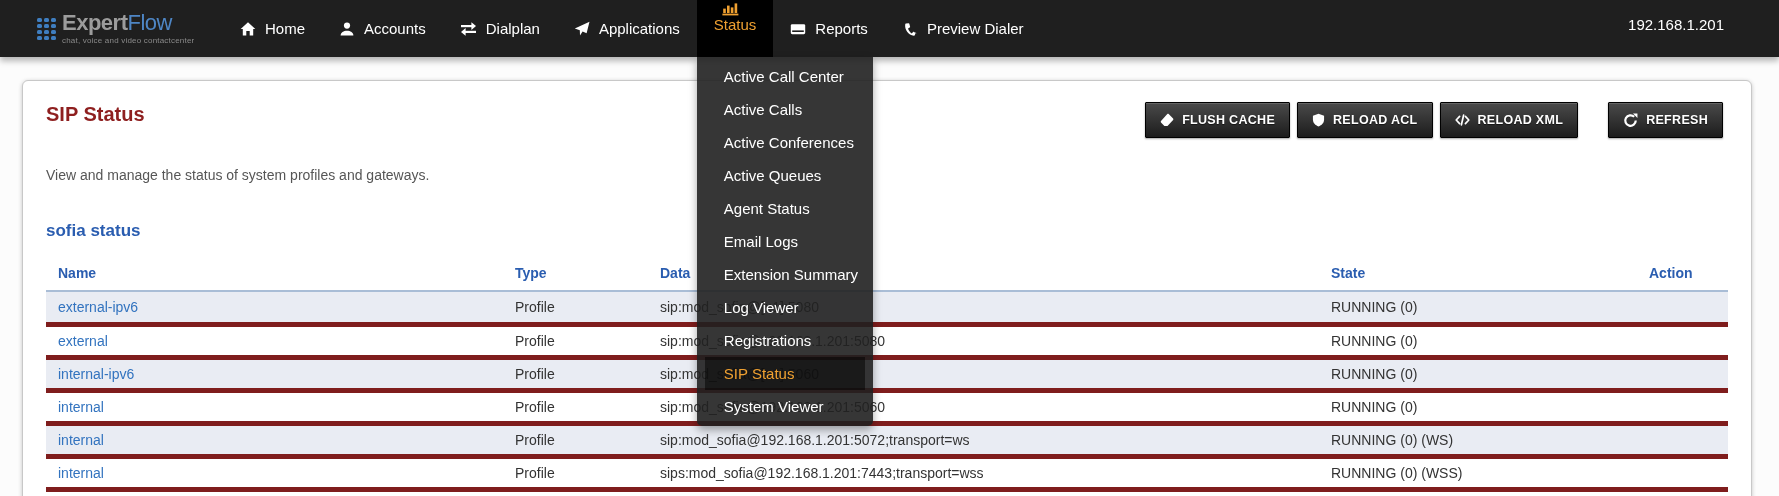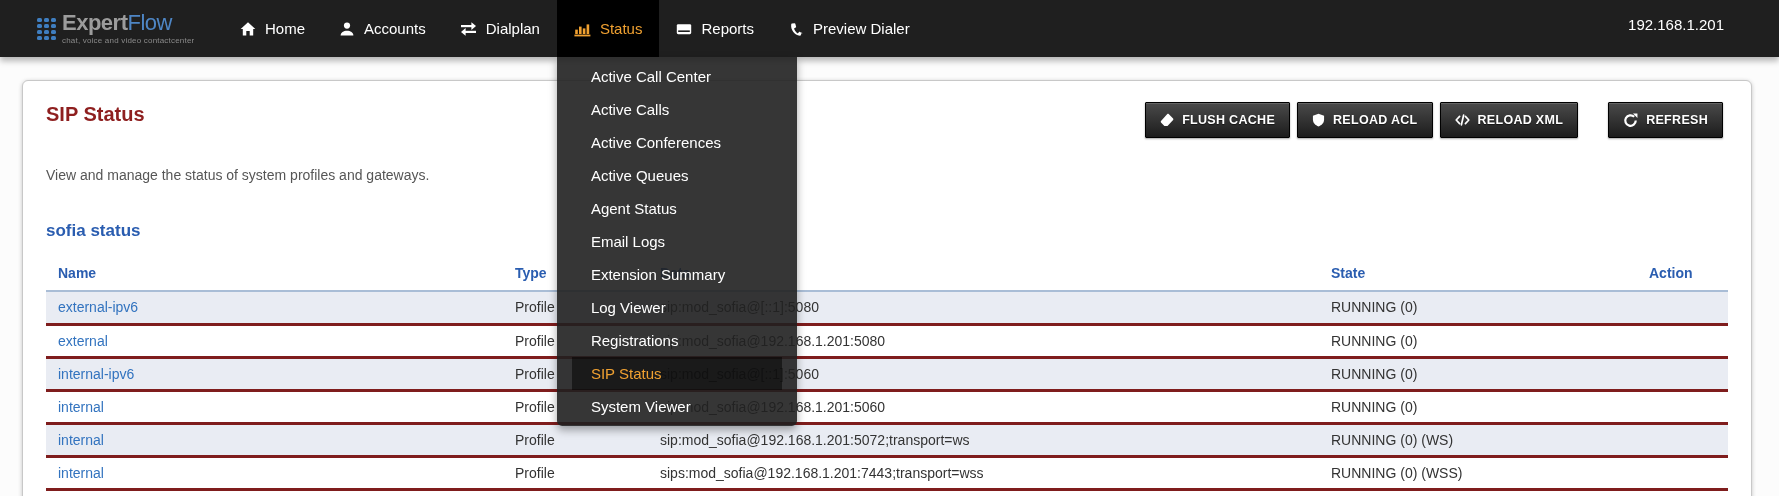--- a/index.html
+++ b/index.html
@@ -14,27 +14,27 @@
   .logo-dots span { width:5px; height:4px; border-radius:1.5px; background:#3f7ec0; display:block; }
   .logo-text { line-height:1; }
   .brand { font-size:22px; font-weight:bold; color:#9c9c9c; letter-spacing:-0.5px; }
   .brand-flow { font-weight:normal; color:#4e86c5; }
   .tagline { font-size:8px; color:#8a8a8a; margin-top:3px; letter-spacing:0.2px; }
 
   .nav-list { display:flex; align-items:stretch; height:57px; list-style:none; margin-left:26px; }
   .nav-item { display:flex; align-items:center; padding:0 17px; color:#fff; font-size:15px;
               cursor:pointer; white-space:nowrap; }
   .nav-item .ni { margin-right:9px; display:flex; align-items:center; }
-  .nav-item.active { background:#000; color:#f0a131; position:relative; }
+  .nav-item.active { background:#000; color:#f0a131; position:relative;flex-direction:column; }
   .server-ip { position:absolute; right:55px; top:0; height:48px; display:flex; align-items:center;
                color:#fff; font-size:15px; }
 
   
-  .dropdown { position:absolute; left:0; top:57px; width:240px; background:rgba(32,32,32,0.90);
-              padding:3px 15px; border-radius:0 0 5px 5px; box-shadow:0 4px 8px rgba(0,0,0,.35);
+  .dropdown { position:absolute; left:0; top:57px; width:176px; background:rgba(32,32,32,0.90);
+              padding:3px 8px; border-radius:0 0 5px 5px; box-shadow:0 4px 8px rgba(0,0,0,.35);
               z-index:60; }
   .dropdown .dd-item { height:33px; line-height:33px; padding-left:19px; color:#fff;
                        font-size:15px; cursor:pointer; white-space:nowrap; }
   .dropdown .dd-item.dd-active { color:#f0a131; background:rgba(0,0,0,0.5); }
 
   
   .card { position:absolute; left:22px; top:80px; width:1730px; height:440px; background:#fff;
           border:1px solid #c8c8c8; border-radius:6px; box-shadow:0 1px 4px rgba(0,0,0,.22);
           z-index:10; }
   .page-title { position:absolute; left:23px; top:22px; font-size:20px; font-weight:bold; color:#8e1f1f; }
@@ -53,21 +53,21 @@
 
   
   .sip-table { position:absolute; left:23px; top:184px; width:1682px; border-collapse:collapse;
                table-layout:fixed; font-size:14px; }
   .sip-table th { text-align:left; color:#2a5db0; font-weight:bold; font-size:14px;
                   padding:0 0 9px 12px; border-bottom:2px solid #a9bdd6; }
   .sip-table td { height:33px; padding:0 0 0 12px; color:#333; vertical-align:middle;
                   overflow:hidden; white-space:nowrap; }
   .sip-table tr.stripe td { background:#e9ecf3; }
   .sip-table tr.plain td { background:#fff; }
-  .sip-table tbody tr { border-bottom:3px solid #7f1d1d; }
+  .sip-table tbody tr { border-bottom:5px solid #7f1d1d; }
   .name-link { color:#3273bf; text-decoration:none; cursor:pointer; }
 </style>
 </head>
 <body>
 
 <div class="navbar">
   <div class="logo">
     <div class="logo-dots">
       <span></span>
         <span></span>
@@ -109,20 +109,28 @@
     <li class="nav-item">
       <span class="ni">
         <svg width="17" height="16" viewBox="0 0 17 16">
             <rect x="1" y="4" width="11" height="2.2" fill="#fff"></rect>
             <polygon points="11.4,1.2 16,5.1 11.4,9" fill="#fff"></polygon>
             <rect x="5" y="9.8" width="11" height="2.2" fill="#fff"></rect>
             <polygon points="5.6,7 1,10.9 5.6,14.8" fill="#fff"></polygon>
           </svg>
       </span>
       <span>Dialplan</span>
+    </li>
+    <li class="nav-item">
+      <span class="ni">
+        <svg width="16" height="16" viewBox="0 0 16 16">
+            <polygon fill="#fff" points="15.5,0.8 0.8,7.4 5.8,9.3 6,14.6 8.6,10.4 12.6,12.2"></polygon>
+          </svg>
+      </span>
+      <span>Applications</span>
     </li>
     <li class="nav-item active">
       <span class="ni">
         <svg width="17" height="16" viewBox="0 0 17 16">
             <g fill="#f0a131">
               <rect x="1.2" y="8.6" width="2.6" height="4.4"></rect>
               <rect x="5" y="5.6" width="2.6" height="7.4"></rect>
               <rect x="8.8" y="7.4" width="2.6" height="5.6"></rect>
               <rect x="12.6" y="3.4" width="2.6" height="9.6"></rect>
               <rect x="0.4" y="13.6" width="16" height="1.8"></rect>

